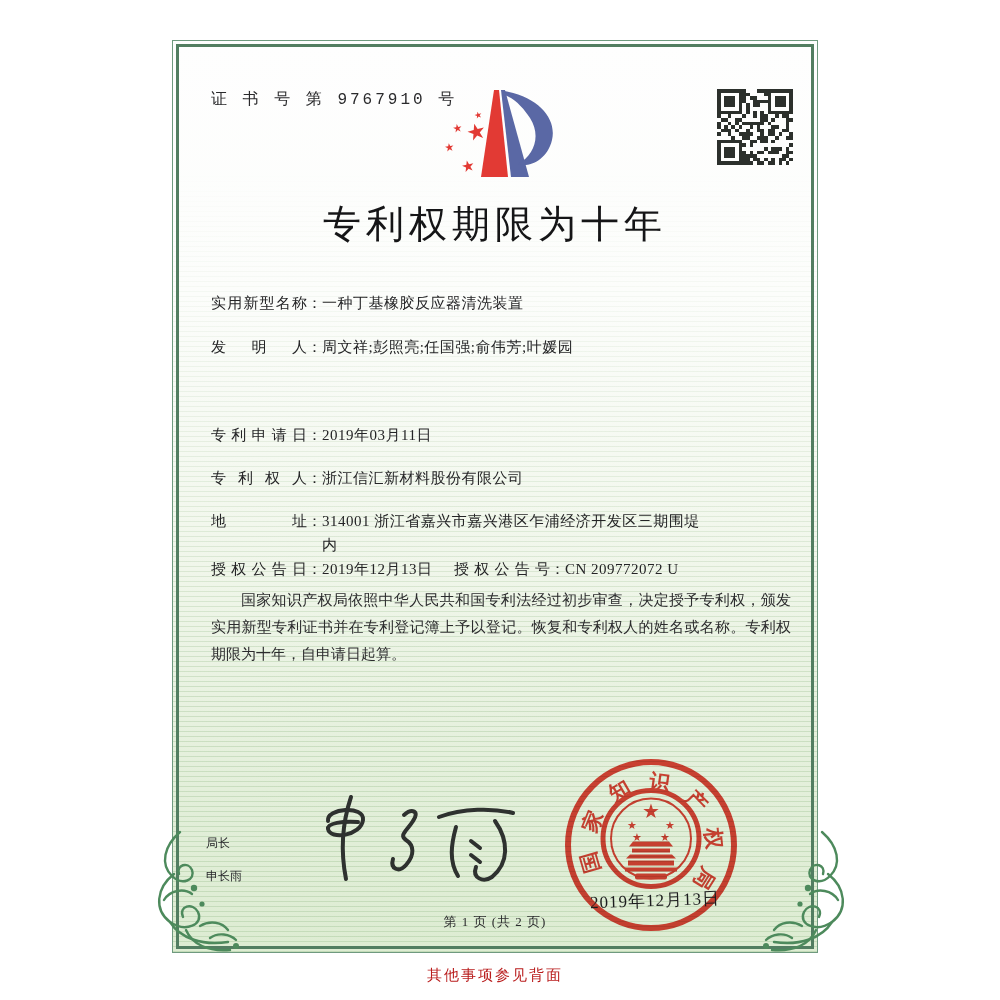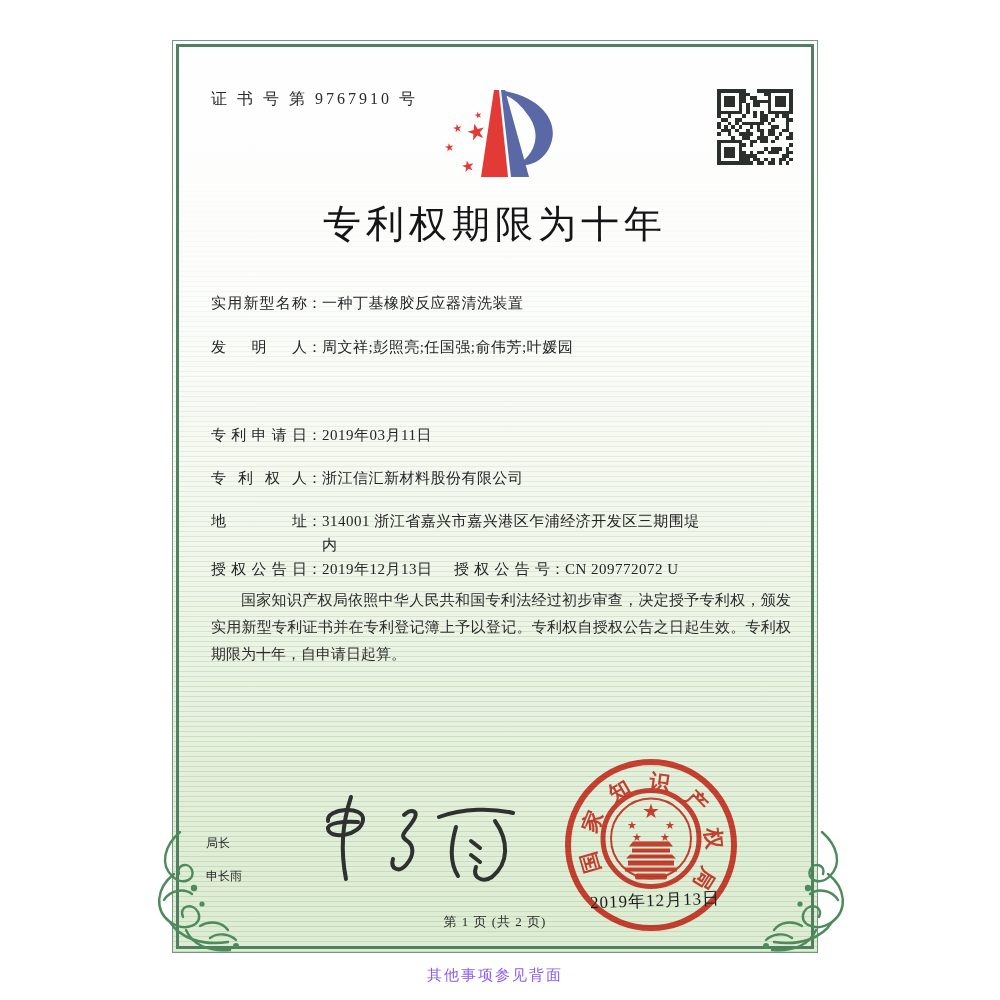--- a/index.html
+++ b/index.html
@@ -19,21 +19,21 @@
   }
   .stripes {
     position:absolute; inset:0;
     background:repeating-linear-gradient(0deg, rgba(122,170,110,0.25) 0 1px, rgba(0,0,0,0) 1px 5px);
     -webkit-mask-image:linear-gradient(180deg, rgba(0,0,0,0) 0 14%, rgba(0,0,0,.45) 40%, #000 72%);
     mask-image:linear-gradient(180deg, rgba(0,0,0,0) 0 14%, rgba(0,0,0,.45) 40%, #000 72%);
     pointer-events:none;
   }
   
   .cert-no {
-    position:absolute; left:38px; top:48px; font-size:16px; letter-spacing:3px; color:#2a2a2c;
+    position:absolute; left:38px; top:48px; font-size:16px; letter-spacing:3px; color:#2a2a2c;font-family:Liberation Mono, monospace;
   }
   .logo { position:absolute; left:258px; top:44px; width:132px; height:108px; }
   .qr { position:absolute; left:544px; top:48px; width:76px; height:76px;
         display:grid; grid-template-columns:repeat(21,1fr); grid-template-rows:repeat(21,1fr); }
   .qr i { display:block; }
   .qr i.on { background:#2c302c; }
   .doc-title {
     position:absolute; left:0; top:158px; width:100%; text-align:center;
     font-size:38px; letter-spacing:5px; color:#151517; font-weight:500;
   }
@@ -69,21 +69,21 @@
     transform:rotate(var(--a)) translateY(-63px);
   }
   .emblem { position:absolute; left:50%; top:50%; transform:translate(-50%,-54%); }
   .seal-date {
     position:absolute; left:382px; top:848px; width:200px; text-align:center;
     font-size:17px; color:#1c1c1e; letter-spacing:1px; transform:rotate(-2deg);
   }
   .page-info { position:absolute; left:0; top:872px; width:100%; text-align:center;
                font-size:13px; color:#2c2c2e; letter-spacing:1px; }
   .back-note { position:absolute; left:172px; top:966px; width:646px; text-align:center;
-               font-size:15px; color:#8b5cf6; letter-spacing:2px; }
+               font-size:15px; color:#b91c1c; letter-spacing:2px; }
   .flourish { position:absolute; pointer-events:none; }
   .fl-left  { left:150px; top:830px; }
   .fl-right { right:148px; top:830px; transform:scaleX(-1); }
 </style>
 </head>
 <body>
 
 <div class="canvas">
   <div class="cert">
     <div class="stripes"></div>
@@ -568,21 +568,21 @@
     <div class="frow tworow" style="top:516px">
       <span class="grp-left">
         <span class="flabel">授权公告日</span><span class="fcolon">：</span><span class="fvalue">2019年12月13日</span>
       </span>
       <span>
         <span class="flabel">授权公告号</span><span class="fcolon">：</span><span class="fvalue">CN 209772072 U</span>
       </span>
     </div>
 
     <div class="paras">
-      <p>国家知识产权局依照中华人民共和国专利法经过初步审查，决定授予专利权，颁发实用新型专利证书并在专利登记簿上予以登记。专利权自授权公告之日起生效。专利权期限为十年，自申请日起算。</p>
+      <p>国家知识产权局依照中华人民共和国专利法经过初步审查，决定授予专利权，颁发实用新型专利证书并在专利登记簿上予以登记。恢复和专利权人的姓名或名称。专利权期限为十年，自申请日起算。</p>
     </div>
 
     <div class="director">
       <div>局长</div>
       <div>申长雨</div>
     </div>
 
     <svg class="sig" viewBox="0 0 210 120">
       <g fill="none" stroke="#2e312f" stroke-width="4" stroke-linecap="round">
         <path d="M40,14 C32,38 29,66 35,96"></path>

